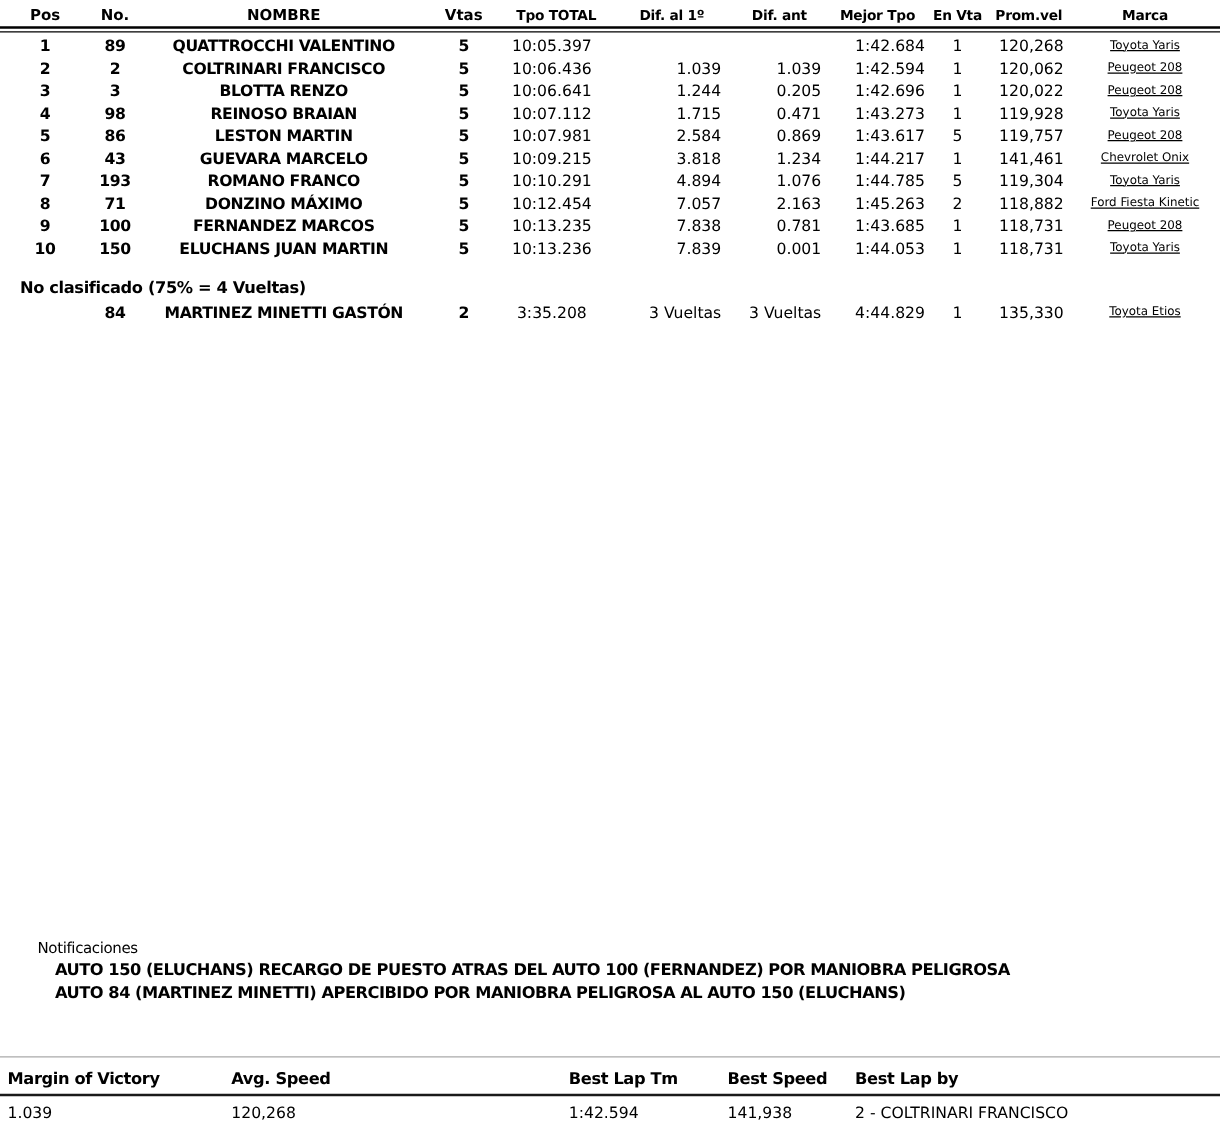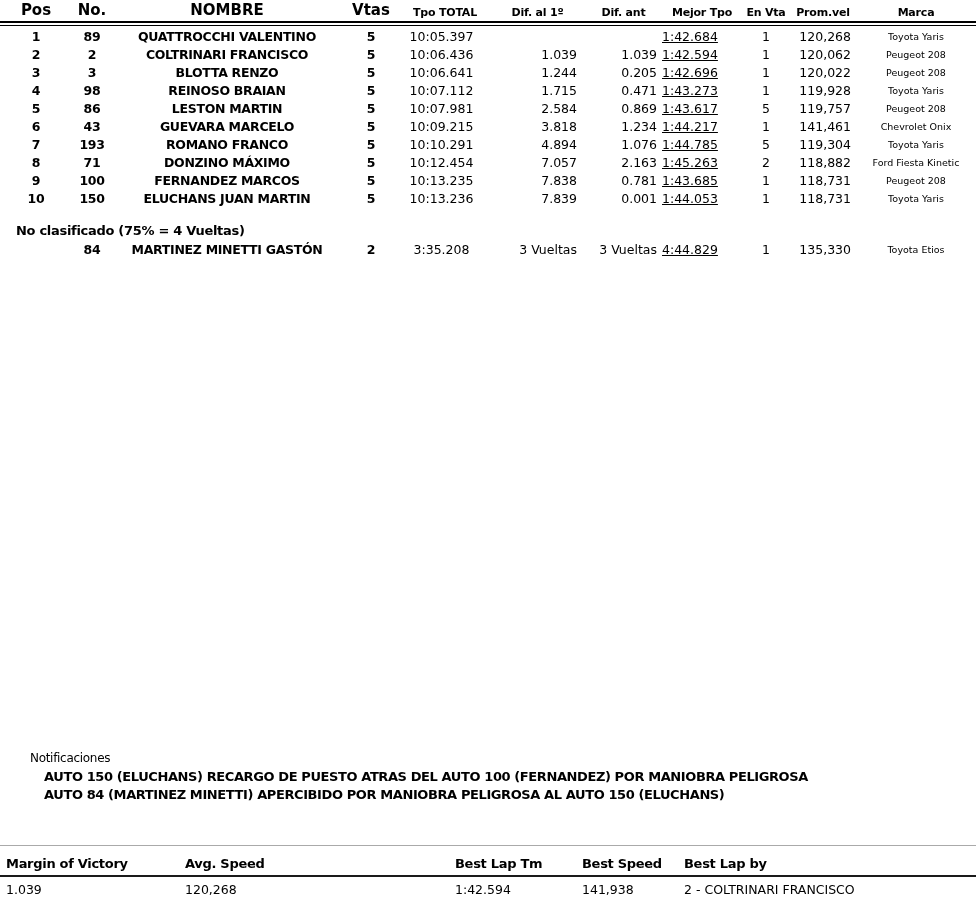--- a/index.html
+++ b/index.html
@@ -26,37 +26,37 @@
     overflow: hidden;
     color: #000;
   }
   thead tr.hdr { height: 21px; }
   th {
     font-weight: bold;
     text-align: center;
     vertical-align: bottom;
     padding-bottom: 2px !important;
   }
-  th.h-lg { font-size: 15px; }
+  th.h-lg { font-size: 12px; }
   th.h-sm { font-size: 11px; letter-spacing: -0.2px; }
   tbody tr.row { height: 18px; }
   tbody tr.spacer { height: 6px; }
   tbody tr.spacer td { height: 6px; }
   td {
     font-size: 12.5px;
     text-align: center;
     vertical-align: middle;
   }
   td.b { font-weight: bold; letter-spacing: -0.3px; }
   td.c4 { text-align: center; padding-right: 7px !important; }
   td.c5 { text-align: right; padding-right: 8px !important; }
   td.c6 { text-align: right; padding-right: 5px !important; }
-  td.c7 { text-align: left; padding-right: 2px !important; text-decoration: underline; }
+  td.c7 { text-align: right; padding-right: 2px !important; }
   td.c9 { text-align: right; padding-right: 5px !important; }
-  td.marca { font-size: 9.5px; letter-spacing: 0; }
+  td.marca { font-size: 9.5px; letter-spacing: 0; text-decoration: underline; }
 
   
   .hline-thick { position: absolute; top: 21px; left: 0; width: 976px; height: 2px; background: #000; }
   .hline-thin  { position: absolute; top: 25px; left: 0; width: 976px; height: 1px; background: #000; }
 
   
   .nc-label {
     margin: 16px 0 0 16px;
     height: 17px;
     font-size: 13px;

